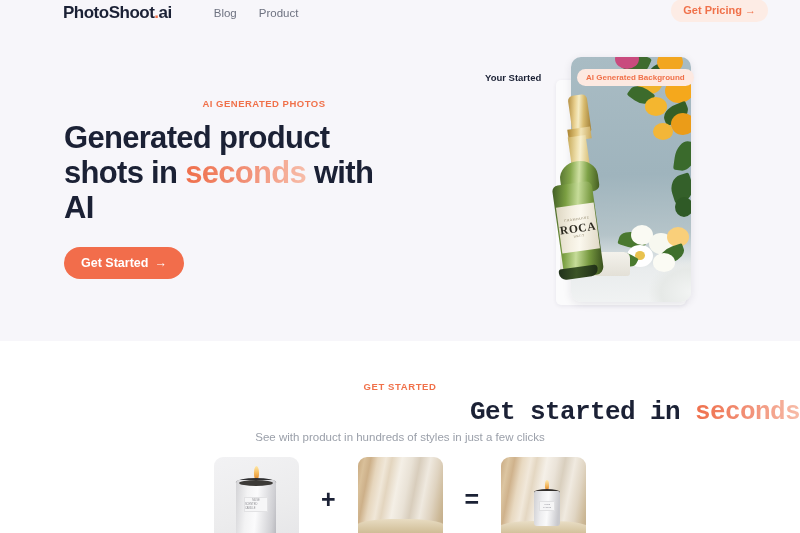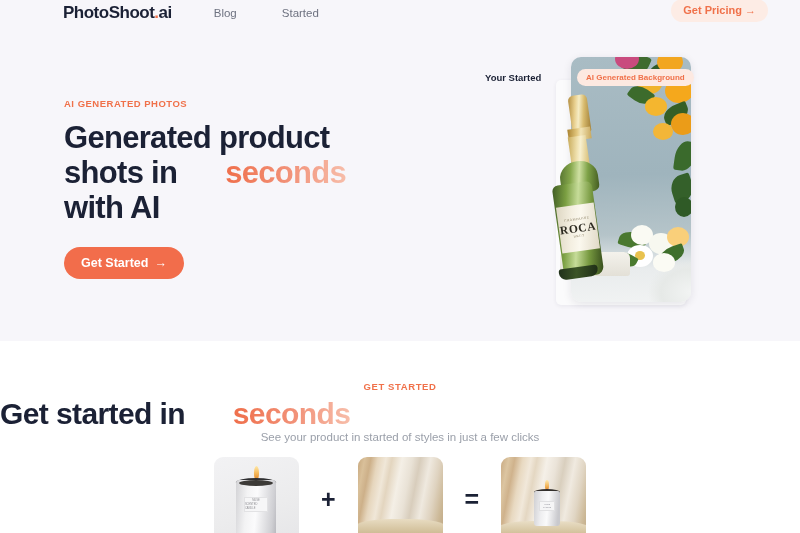--- a/index.html
+++ b/index.html
@@ -24,48 +24,48 @@
   .nav {
     position:absolute; left:0; top:0; width:800px; height:24px;
     display:flex; align-items:flex-end; padding-left:63px; gap:0;
   }
   .logo {
     font-size:17px; font-weight:bold; letter-spacing:-0.5px;
     color:#1b2135; line-height:18px; white-space:nowrap;
     margin-bottom:2px;
   }
   .logo .dot { color:#f0714a; }
-  .nav-links { display:flex; gap:45px; margin-left:30px; margin-bottom:4px;padding-left:12px; }
+  .nav-links { display:flex; gap:22px; margin-left:30px; margin-bottom:4px;padding-left:12px; }
   .nav-link {
     font-size:11.5px; color:#6e7280; text-decoration:none; line-height:13px;
     cursor:pointer;
   }
   .nav-cta {
     position:absolute; right:32px; bottom:2px;
     background:#fdece5; color:#f0714a;
     font-size:11px; font-weight:600;
     padding:5px 12px 6px 12px; border-radius:20px;
     border:none; cursor:pointer; white-space:nowrap;
     font-family:"Liberation Sans", sans-serif;
   }
 
   
   .hero-left { position:absolute; left:64px; top:98px; width:400px; }
   .eyebrow {
     font-size:9.5px; font-weight:bold; letter-spacing:0.5px;
-    color:#f0714a; text-transform:uppercase; margin-bottom:11px;
+    color:#f0714a; text-transform:uppercase; margin-bottom:11px;text-align:center;
   }
   .headline {
     font-size:31px; font-weight:bold; line-height:35px;
     color:#1b2135; letter-spacing:-0.7px; max-width:330px;
   }
   .grad {
     background:linear-gradient(90deg,#ef6f4b 0%,#f2937a 55%,#f7bda9 100%);
     -webkit-background-clip:text; background-clip:text;
-    -webkit-text-fill-color:transparent; color:#f0714a;margin-left:40px;
+    -webkit-text-fill-color:transparent; color:#f0714a;
   }
   .hero-cta {
     display:inline-flex; align-items:center; gap:6px;
     margin-top:22px;
     background:#f26d4b; color:#ffffff;
     font-size:12.5px; font-weight:bold;
     padding:9px 17px; border-radius:22px;
     border:none; cursor:pointer;
     font-family:"Liberation Sans", sans-serif;
   }
@@ -156,22 +156,22 @@
     background:linear-gradient(180deg,#f4f2ec 0%,#e3e0d7 100%);
     border-radius:6px 6px 3px 3px; z-index:5;
   }
 
   
   .sec-eyebrow {
     position:absolute; left:0; top:381px; width:800px; text-align:center;
     font-size:9.5px; font-weight:bold; letter-spacing:0.6px; color:#f0714a;
   }
   .sec-title {
-    position:absolute; left:0; top:397px; width:800px; text-align:left;
-    font-size:30px; font-weight:bold; color:#1b2135; letter-spacing:-0.6px;
+    position:absolute; left:0; top:397px; width:800px; text-align:right;
+    font-size:26px; font-weight:bold; color:#1b2135; letter-spacing:-0.6px;font-family:Liberation Mono, monospace;
   }
   .sec-sub {
     position:absolute; left:0; top:431px; width:800px; text-align:center;
     font-size:11.5px; color:#9ba0aa;
   }
 
   .steps {
     position:absolute; left:0; top:457px; width:800px;
     display:flex; align-items:center; justify-content:center; gap:22px;
   }
@@ -261,21 +261,21 @@
 
 <div id="page">
 
   <div class="hero-section"></div>
   <div class="lower-section"></div>
 
   <div class="nav">
     <div class="logo"><span>PhotoShoot</span><span class="dot">.</span><span>ai</span></div>
     <div class="nav-links">
       <a class="nav-link" href="#">Blog</a>
-      <a class="nav-link" href="#">Started</a>
+      <a class="nav-link" href="#">Product</a>
     </div>
     <button class="nav-cta">Get Pricing →</button>
   </div>
 
   <div class="hero-left">
     <div class="eyebrow">AI GENERATED PHOTOS</div>
     <h1 class="headline"><span>Generated product shots in </span><span class="grad">seconds</span><span> with AI</span></h1>
     <button class="hero-cta">
       <span>Get Started</span>
       <span>→</span>
@@ -327,21 +327,21 @@
     <div class="b-base"></div>
     <div class="b-label">
       <div class="b-label-sm">CHAMPAGNE</div>
       <div class="b-label-main">ROCA</div>
       <div class="b-label-sm">BRUT</div>
     </div>
   </div>
 
   <div class="sec-eyebrow">GET STARTED</div>
   <div class="sec-title"><span>Get started in </span><span class="grad">seconds</span></div>
-  <div class="sec-sub">See your product in started of styles in just a few clicks</div>
+  <div class="sec-sub">See with product in hundreds of styles in just a few clicks</div>
 
   <div class="steps">
 
     <div class="thumb t1">
       <div class="flame"></div>
       <div class="cand-rim"></div>
       <div class="cand-v"></div>
       <div class="cand-wax"></div>
       <div class="cand-lbl">
         <span>MUSE</span>

